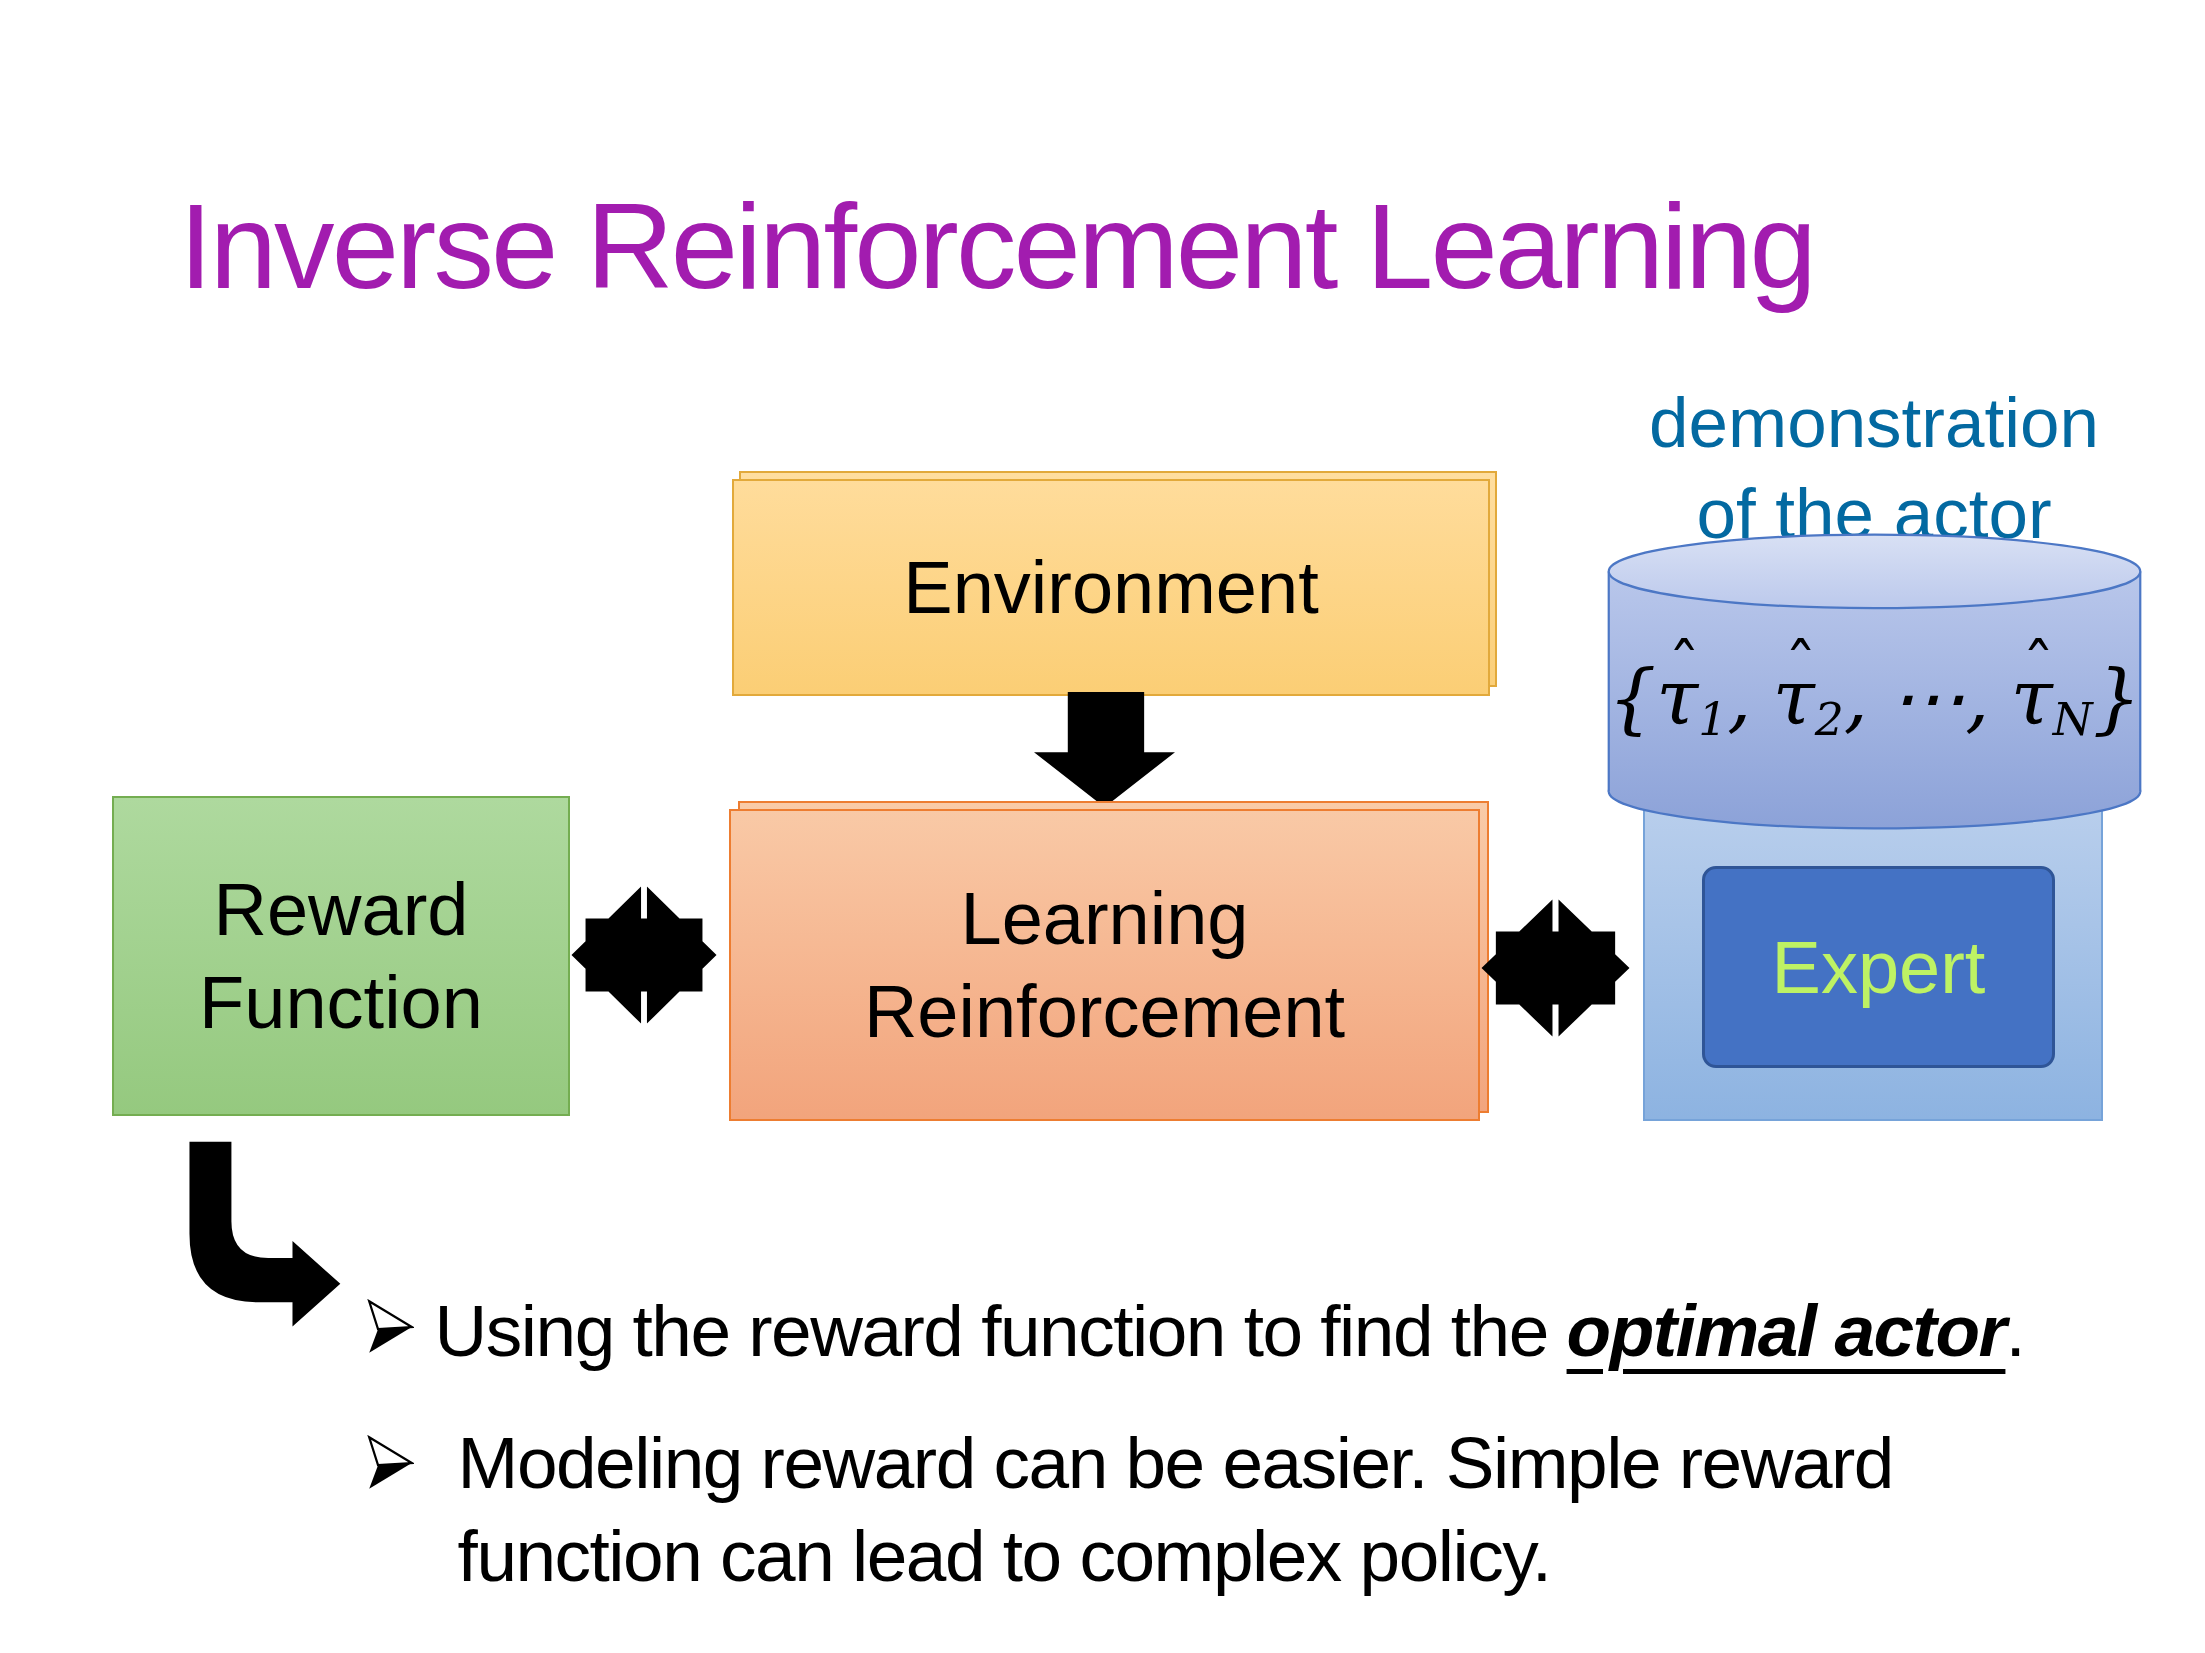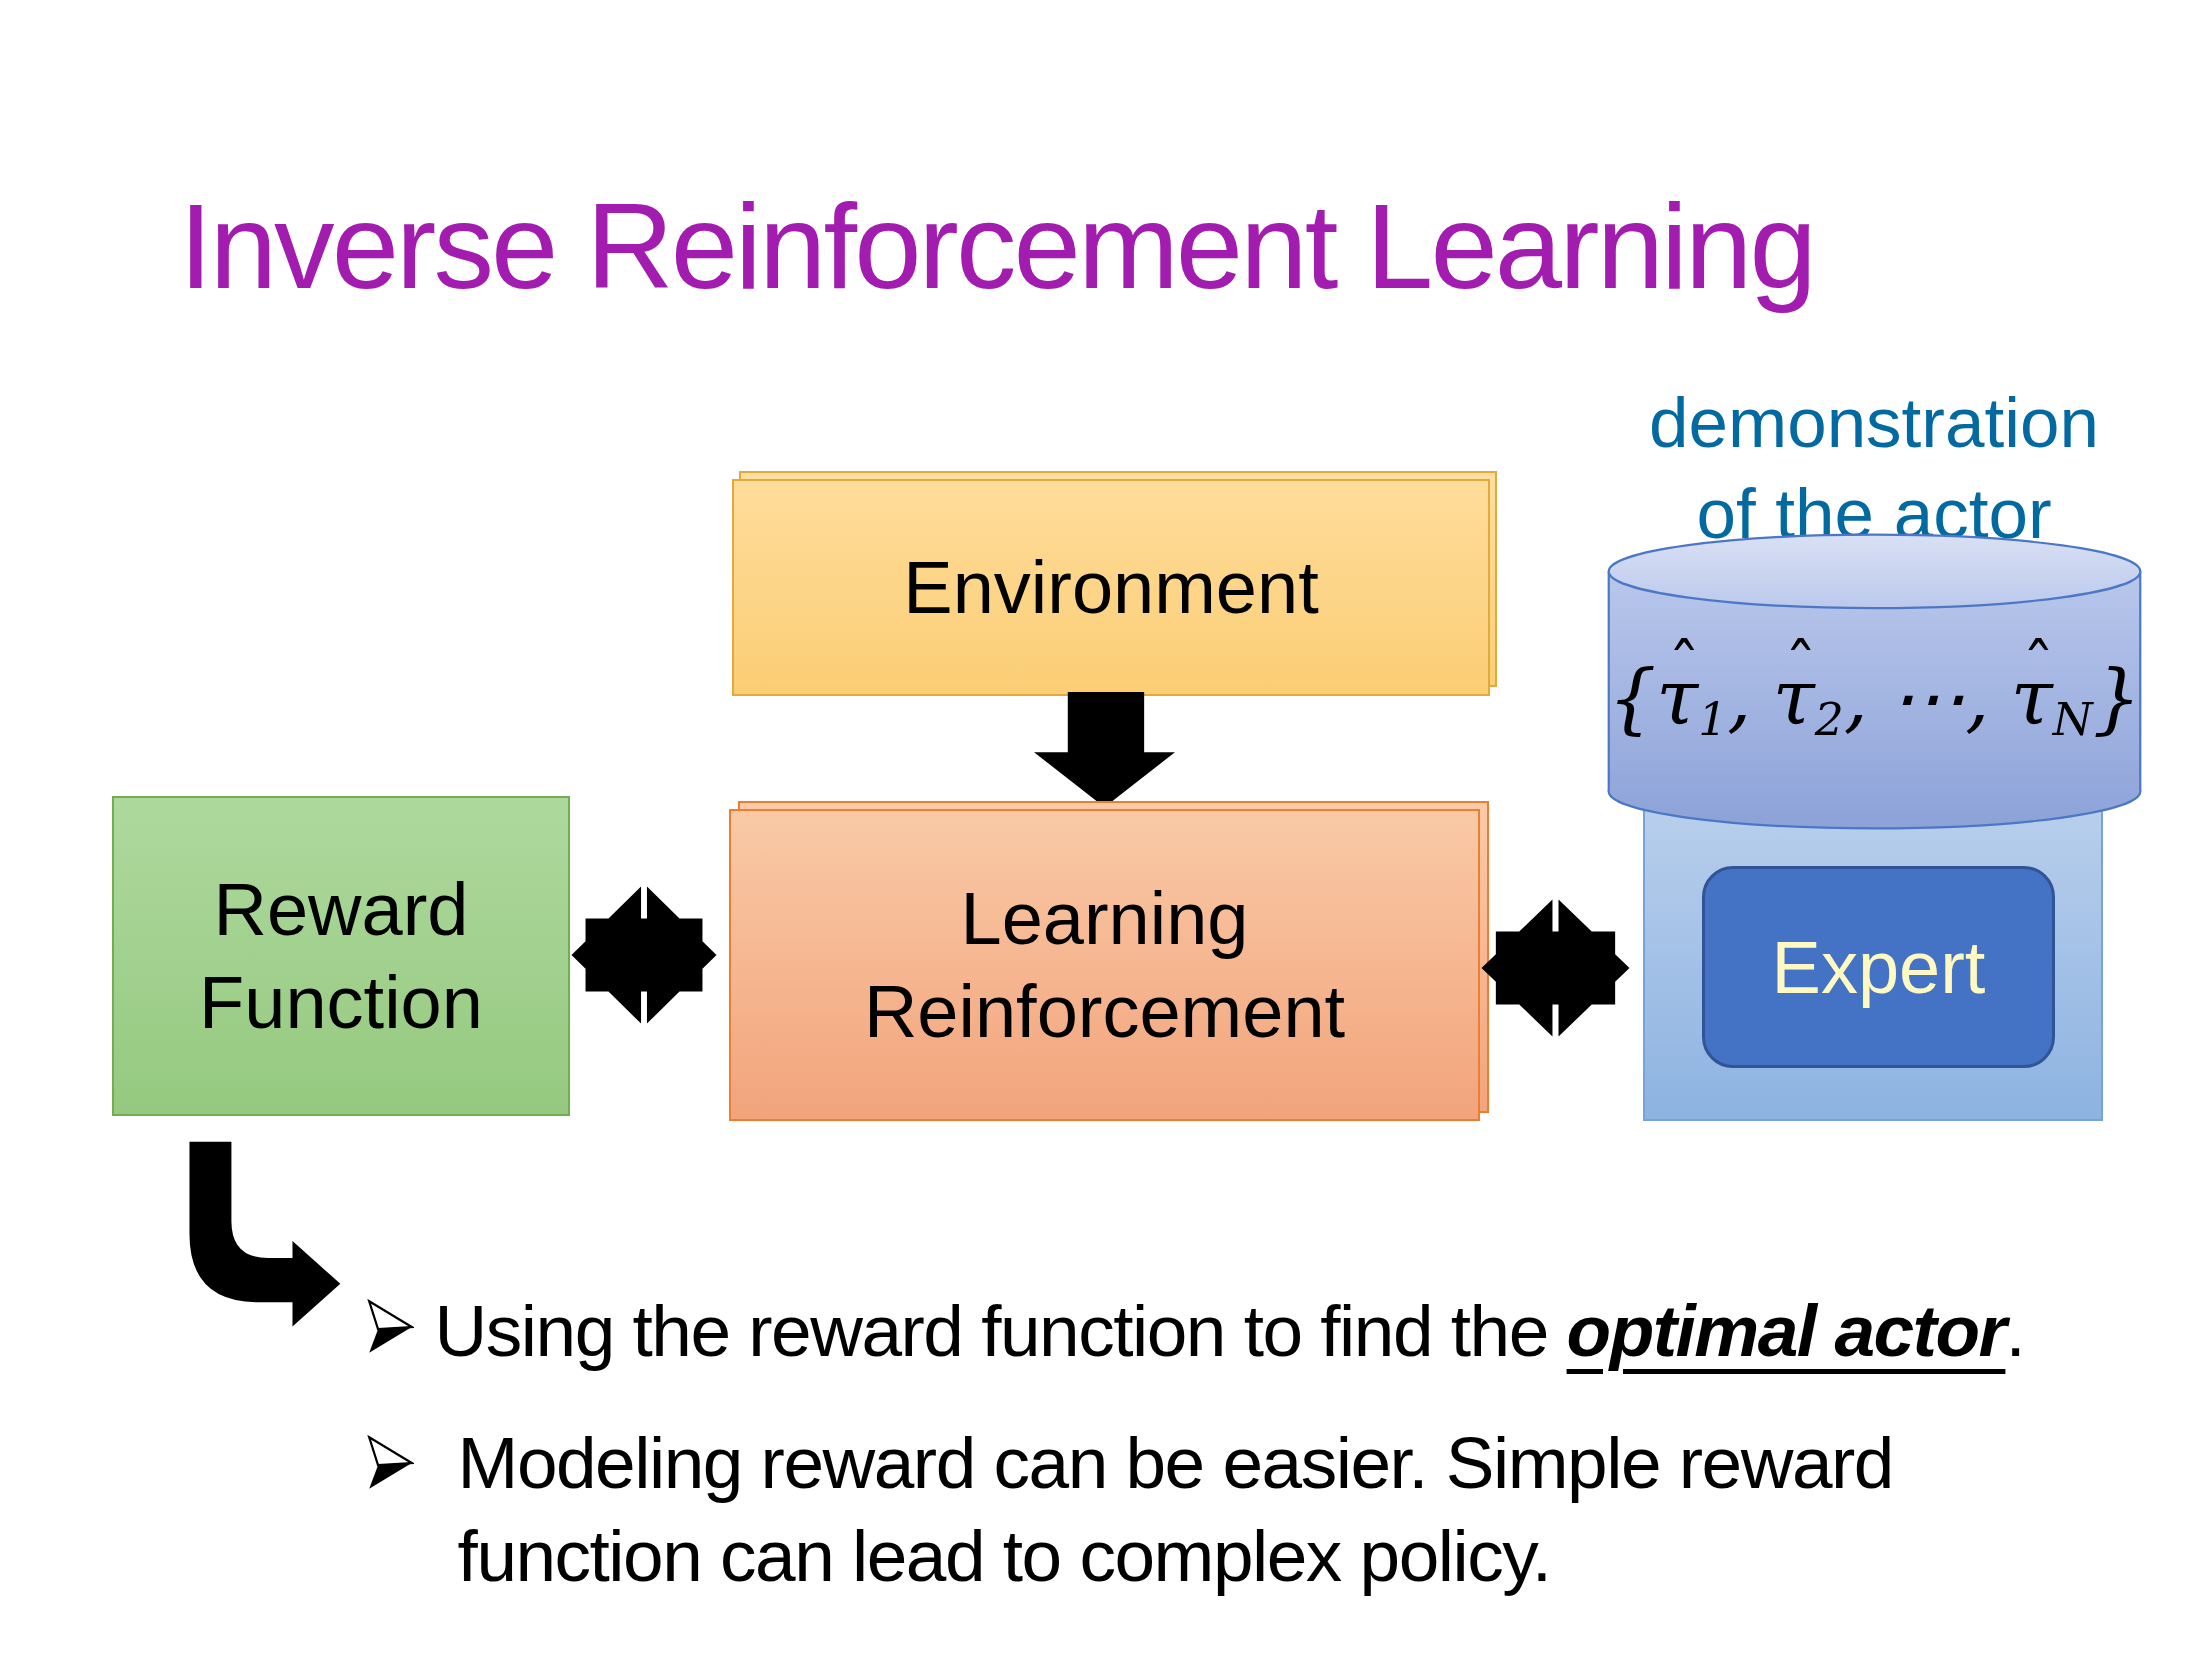--- a/index.html
+++ b/index.html
@@ -40,22 +40,22 @@
 
   
   .rl-dup{left:738px;top:801px;width:747px;height:308px;
     background:linear-gradient(#F9CBA8,#F2A57E);border:2.9px solid #ED7D31;}
   .rl-box{left:729px;top:809px;width:747px;height:308px;
     background:linear-gradient(#F9C9A6,#F2A47C);border:2.9px solid #ED7D31;}
 
   
   .expert-outer{left:1643px;top:808px;width:456px;height:309px;
     background:linear-gradient(#B8CEEC,#8DB3E1);border:2.2px solid #76A3D9;}
-  .expert-box{left:1702px;top:866px;width:347px;height:196px;border-radius:31px;
-    background:#4472C4;border:3.7px solid #2F5597;color:#fef9c3;}
+  .expert-box{left:1702px;top:866px;width:347px;height:196px;border-radius:14px;
+    background:#4472C4;border:3.7px solid #2F5597;color:#bef264;}
 
   
   .cylinder{left:1606px;top:531px;width:537px;height:301px;}
   .formula{
     left:1606px;top:653px;width:537px;text-align:center;z-index:5;
     font-family:"DejaVu Serif",serif;font-style:italic;font-size:76px;color:#000;white-space:nowrap;
   }
   .tw{position:relative;display:inline-block;}
   .tw .hat{position:absolute;left:0.18em;top:-0.36em;font-size:0.85em;font-style:normal;}
   .fsub{font-size:0.6em;vertical-align:-0.25em;}

